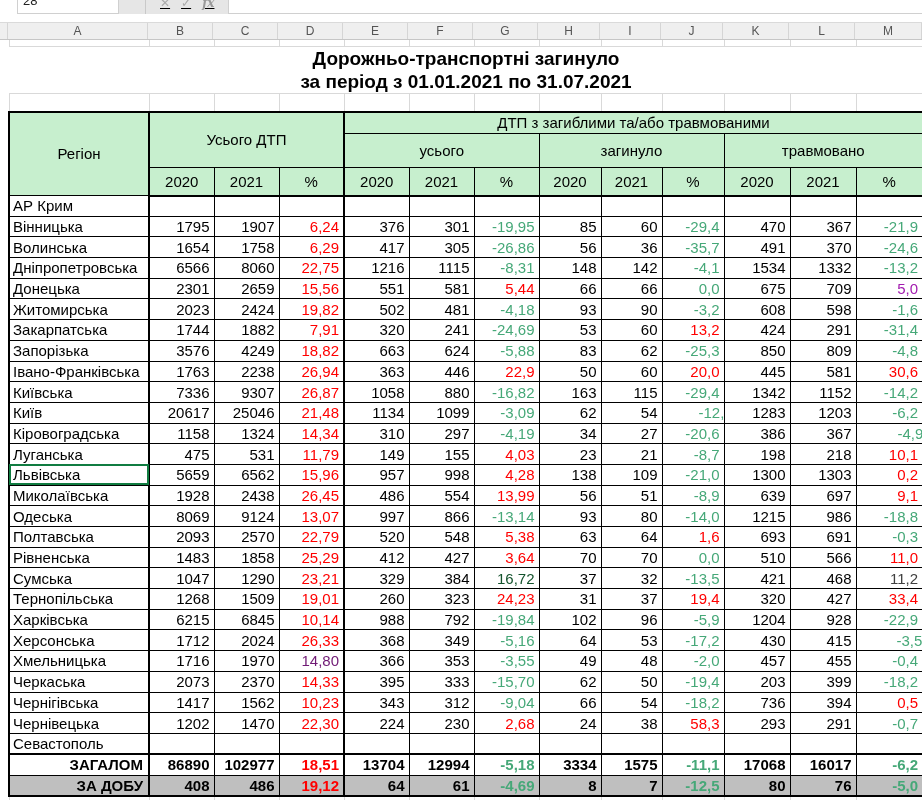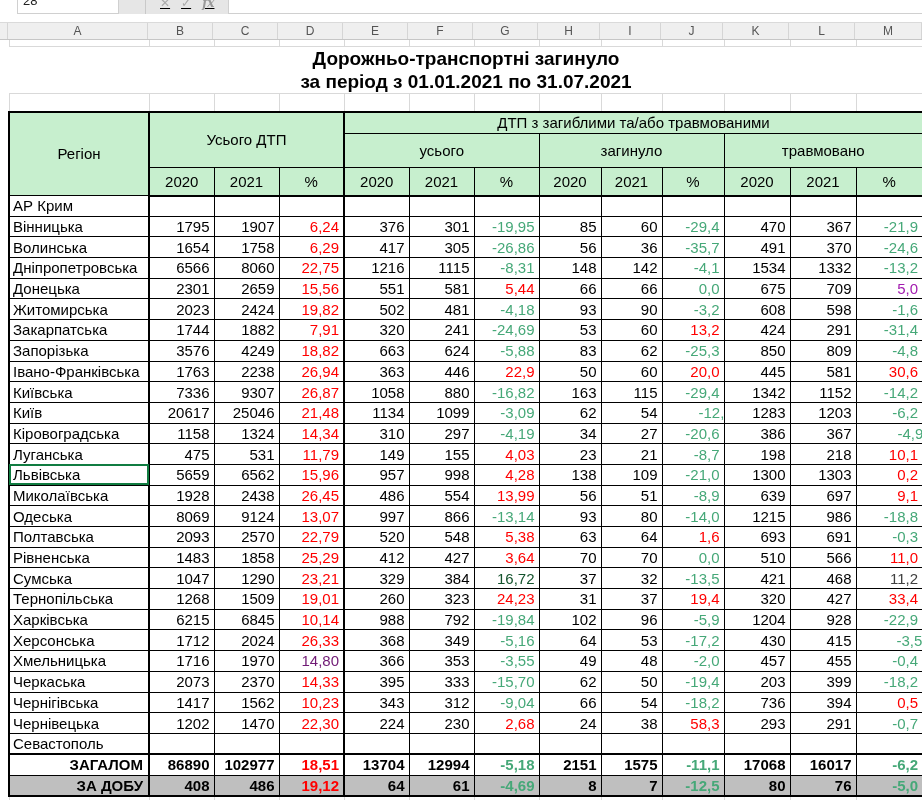--- a/index.html
+++ b/index.html
@@ -580,21 +580,21 @@
             <td class="num bR2"></td>
           </tr>
           <tr class="total">
             <td class="region sumlabel">ЗАГАЛОМ</td>
             <td class="num">86890</td>
             <td class="num">102977</td>
             <td class="num" style="color: rgb(255, 0, 0);">18,51</td>
             <td class="num bL2">13704</td>
             <td class="num">12994</td>
             <td class="num" style="color: rgb(70, 168, 120);">-5,18</td>
-            <td class="num">2151</td>
+            <td class="num">3334</td>
             <td class="num">1575</td>
             <td class="num" style="color: rgb(70, 168, 120);">-11,1</td>
             <td class="num">17068</td>
             <td class="num">16017</td>
             <td class="num bR2" style="color: rgb(70, 168, 120);">-6,2</td>
           </tr>
           <tr class="daily">
             <td class="region sumlabel">ЗА ДОБУ</td>
             <td class="num">408</td>
             <td class="num">486</td>

